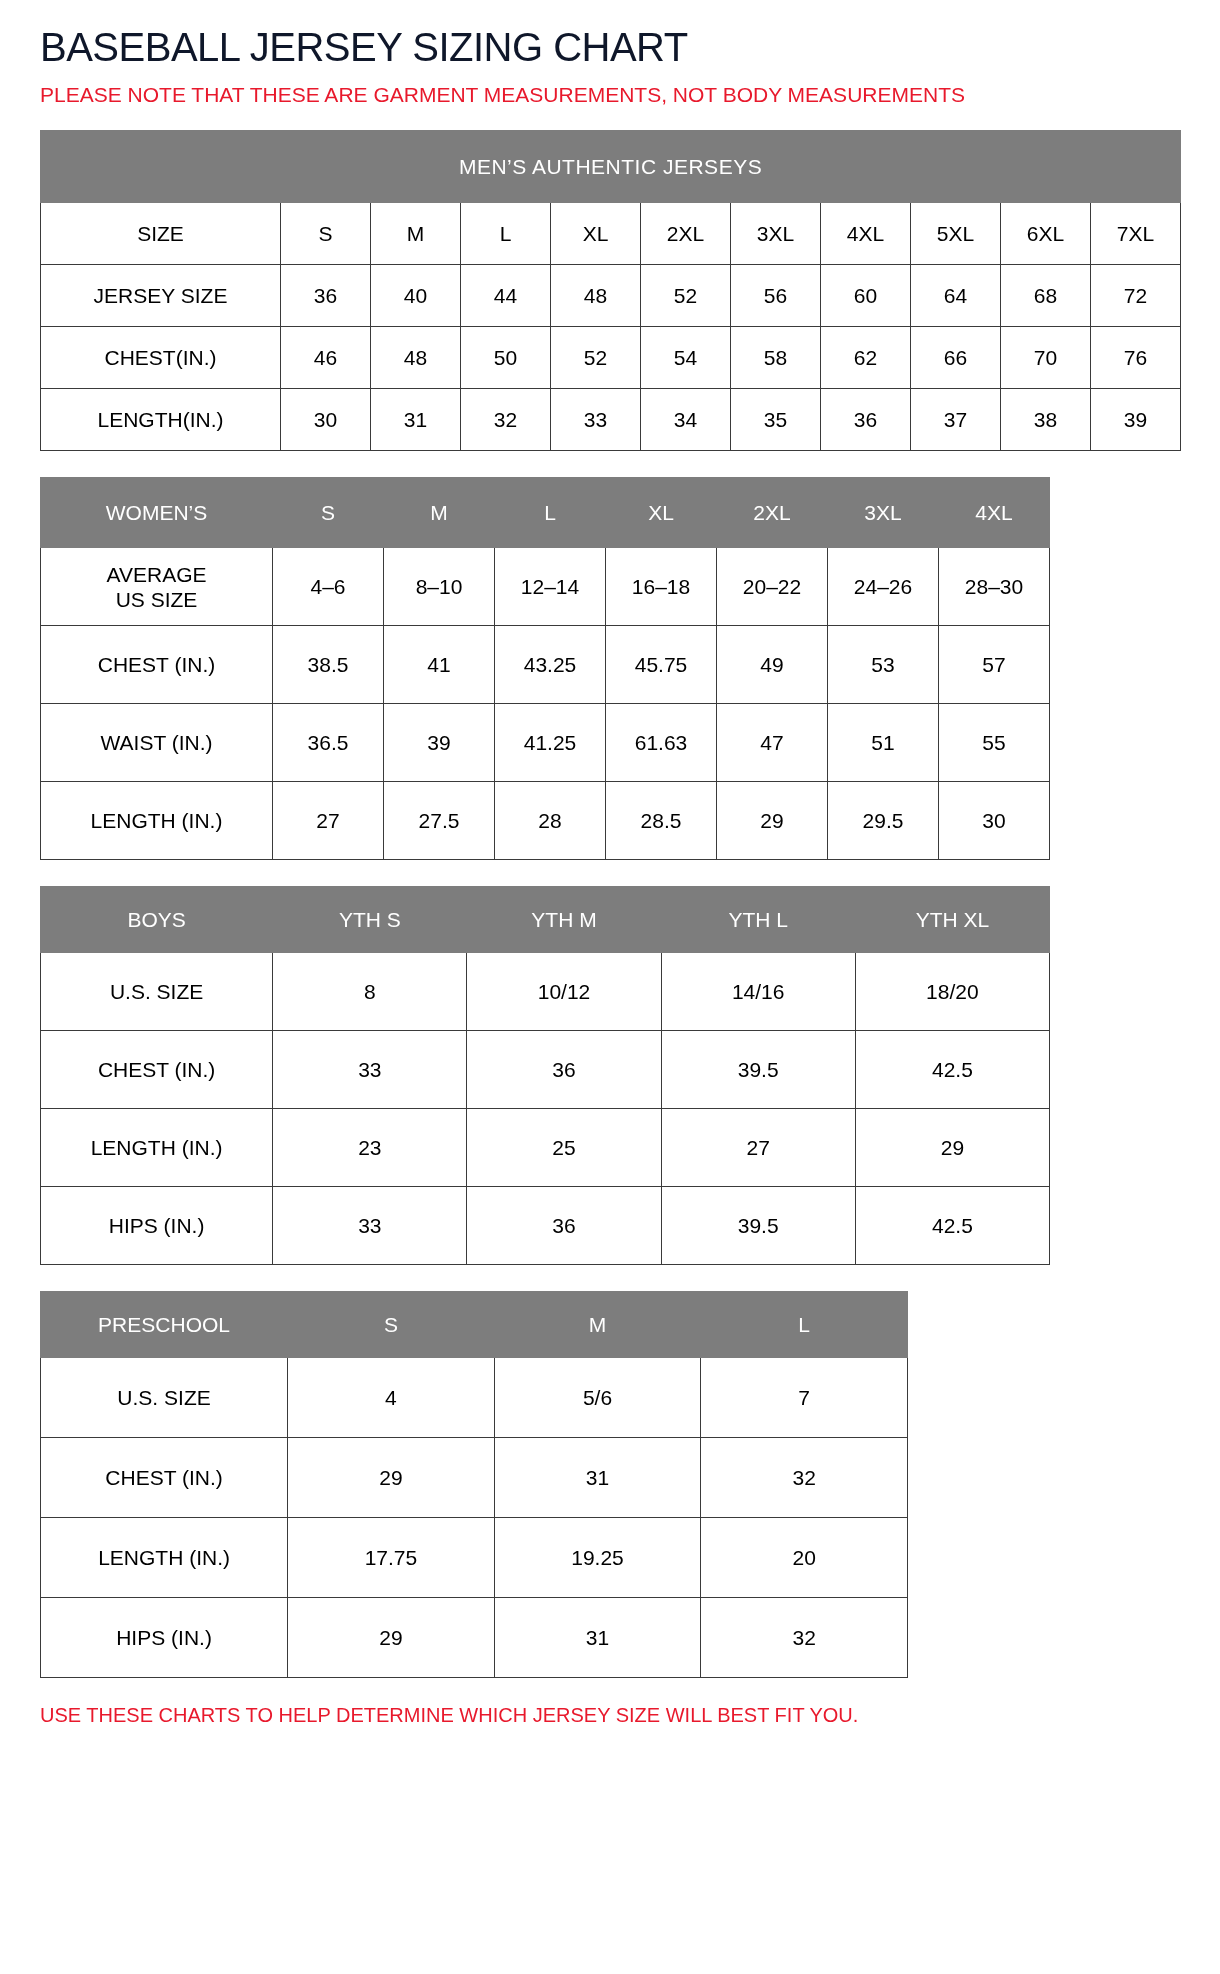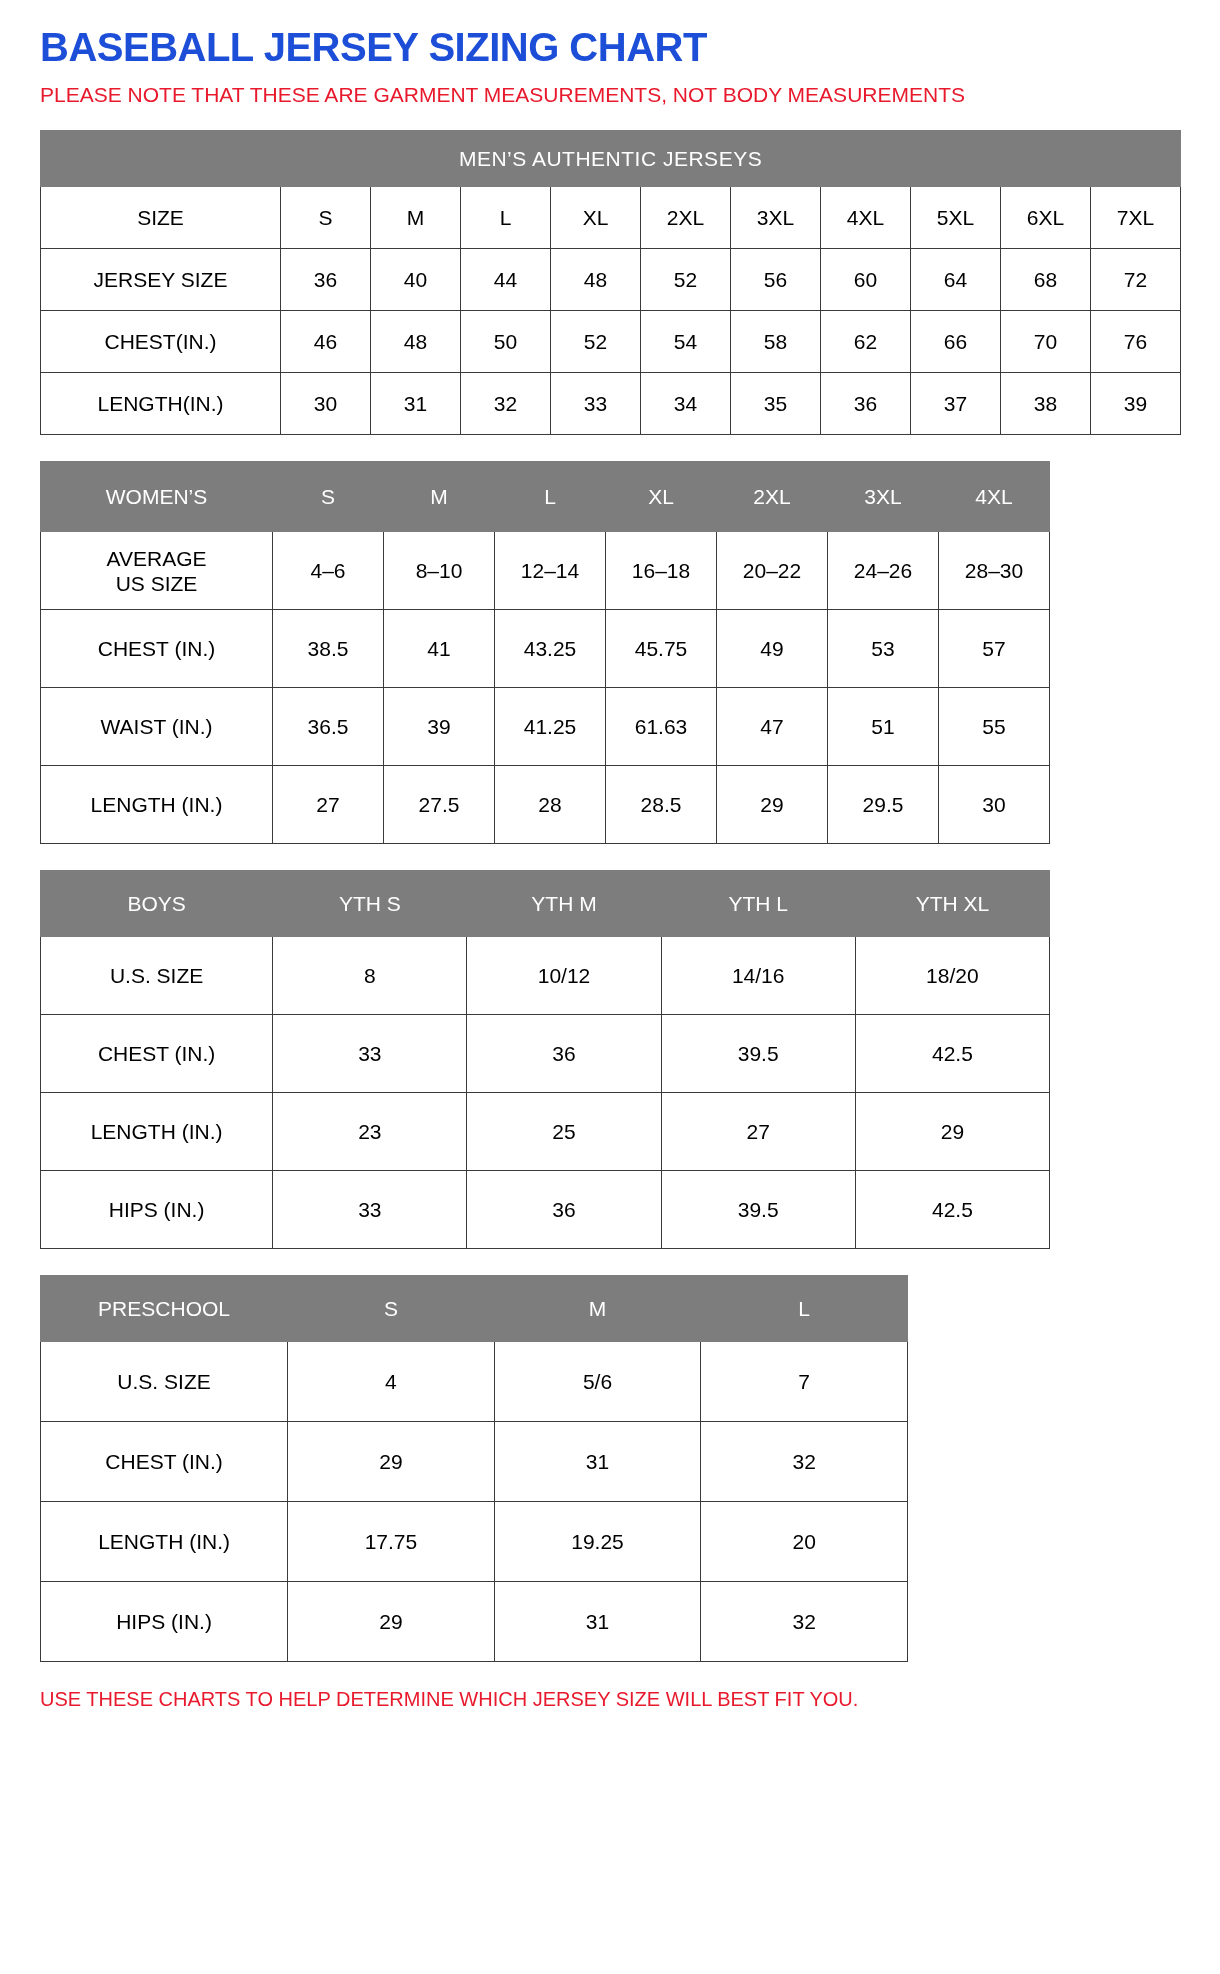--- a/index.html
+++ b/index.html
@@ -13,25 +13,25 @@
     min-height: 1974px;
     font-family: "Liberation Sans", sans-serif;
     color: #000000;
     position: relative;
   }
   .page {
     padding: 26px 40px 0 40px;
   }
   .main-title {
     font-size: 40px;
-    font-weight: bold;
+    font-weight: normal;
     letter-spacing: -0.5px;
     line-height: 1.05;
     margin: 0 0 14px 0;
-    color: #1d4ed8;
+    color: #0f172a;
   }
   .note {
     color: #e8192c;
     font-size: 21px;
     line-height: 1.25;
     margin: 0 0 22px 0;
     max-width: 1100px;
   }
   table.chart {
     border-collapse: collapse;
@@ -67,21 +67,21 @@
   .rowlabel {
     font-size: 21px;
     padding-left: 8px;
     padding-right: 8px;
   }
   
   #mens-table { width: 1140px; }
   #mens-table col.lbl { width: 240px; }
   #mens-table col.c { width: 90px; }
   #mens-table td { height: 62px; }
-  #mens-table .banner td { height: 56px; }
+  #mens-table .banner td { height: 72px; }
 
   
   #womens-table { width: 1010px; }
   #womens-table col.lbl { width: 232px; }
   #womens-table col.c { width: 111px; }
   #womens-table td { height: 78px; }
   #womens-table tr.head td { height: 70px; }
 
   
   #boys-table { width: 1010px; padding-left: 32px; }

